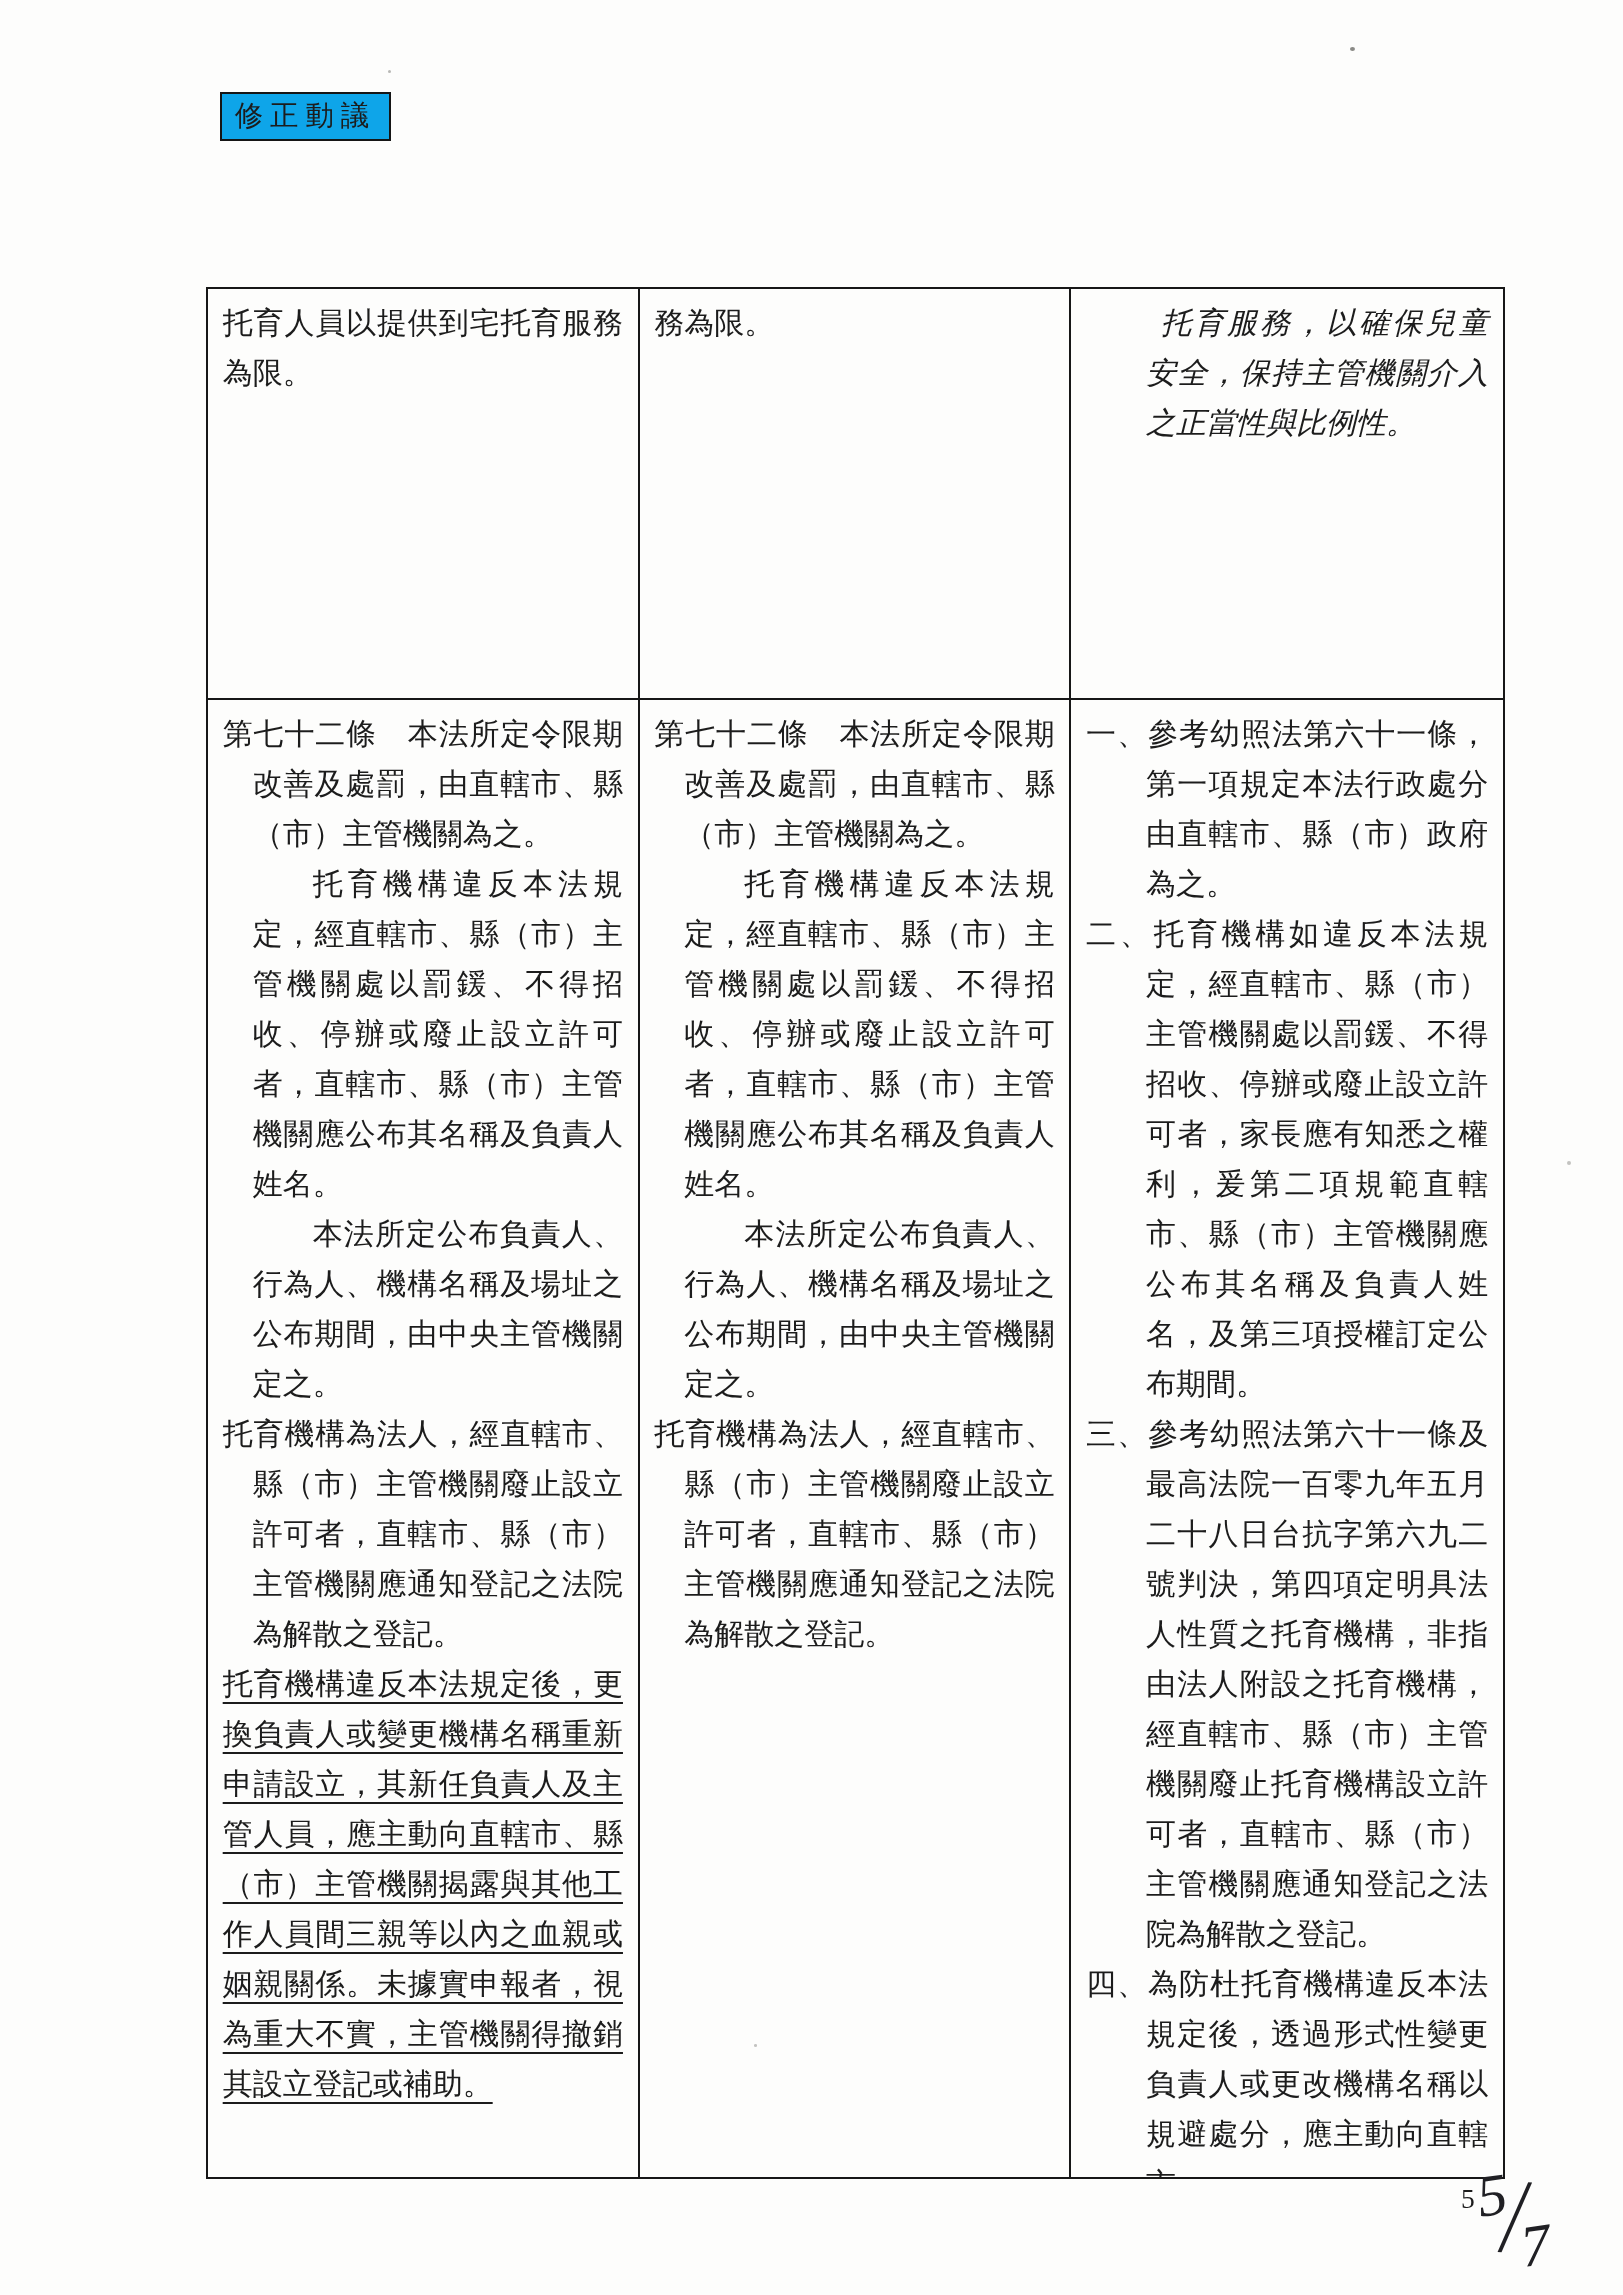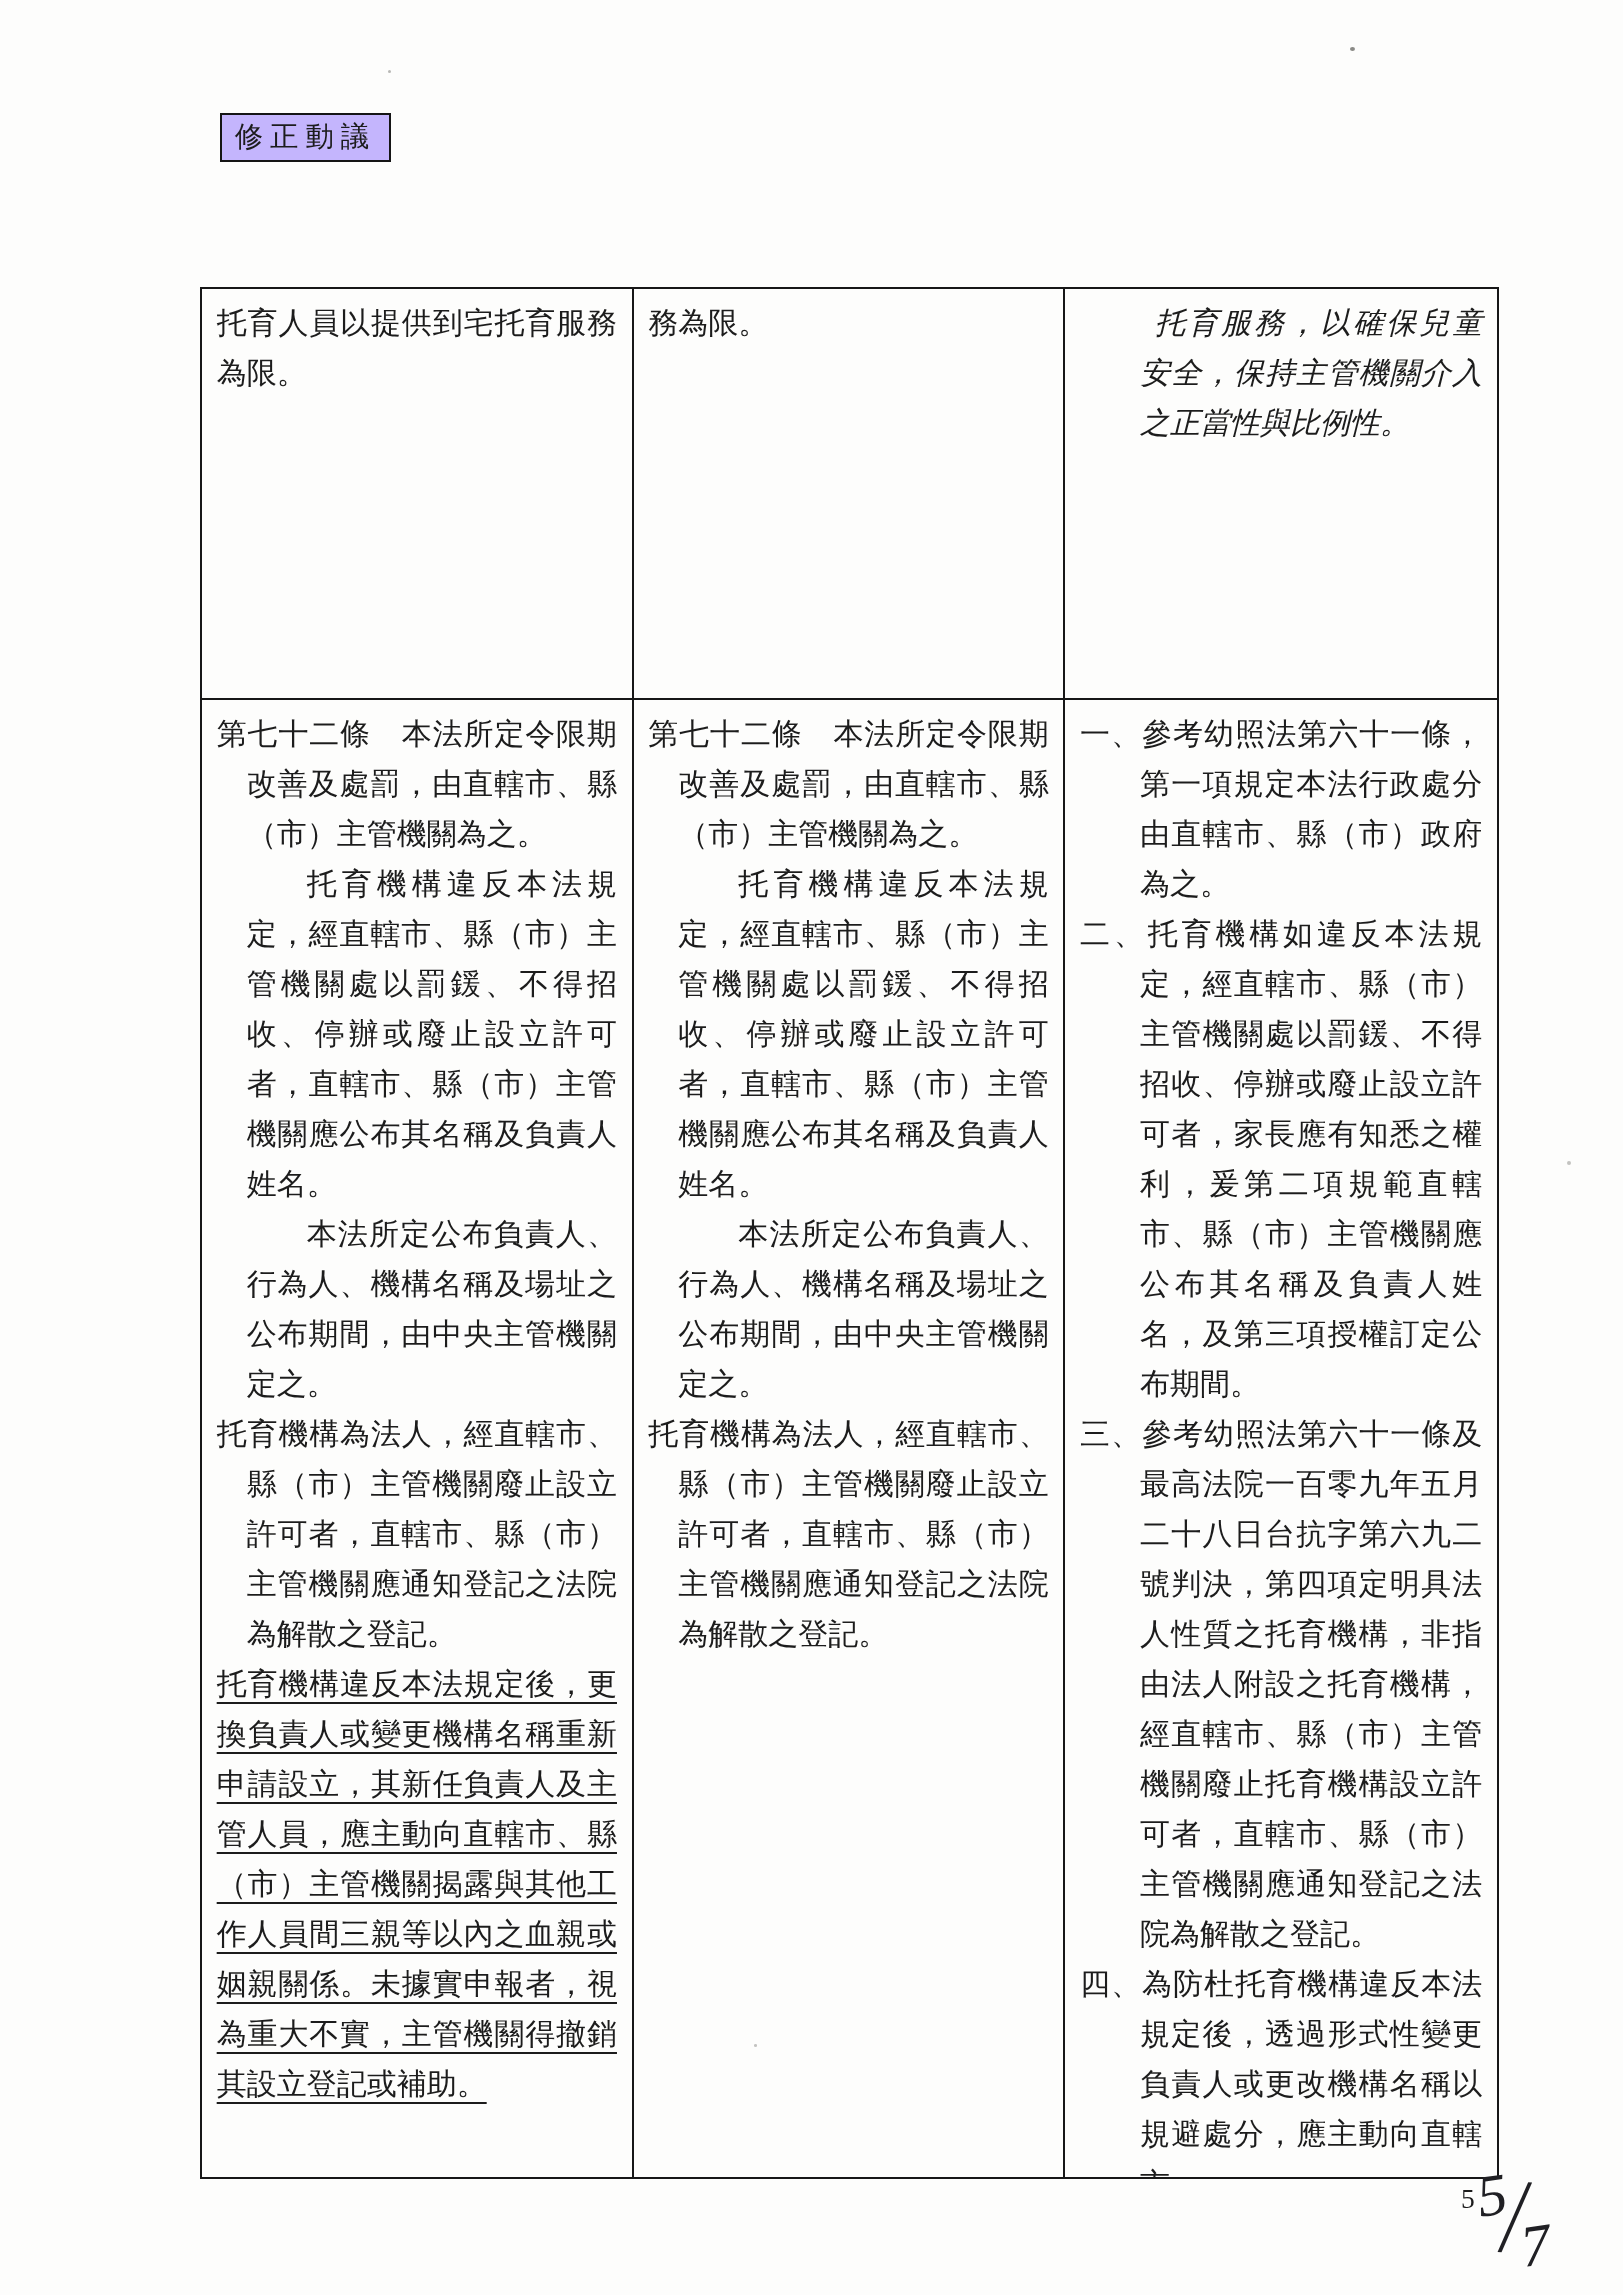--- a/index.html
+++ b/index.html
@@ -11,33 +11,33 @@
     background: #fdfdfc;
     font-family: "Liberation Serif", "DejaVu Serif", serif;
     color: #1c1c1c;
     overflow: hidden;
   }
 
   
   .corner-box {
     position: absolute;
     left: 220px;
-    top: 113px;
+    top: 92px;
     border: 2px solid #151515;
     padding: 5.9px 12.8px 7.8px 12.8px;
     font-size: 28.4px;
     letter-spacing: 6.9px;
     line-height: 1.1;
-    background: #c4b5fd;
+    background: #0ea5e9;
   }
 
   
   .doc-table {
     position: absolute;
-    left: 200px;
+    left: 206px;
     top: 287px;
     width: 1299px;
     height: 1892px;
     border: 2px solid #171717;
     display: grid;
     grid-template-columns: 1fr 1fr 1fr;
     grid-template-rows: 411px 1fr;
   }
   .cell {
     padding: 8.8px 14.7px 4.9px 14.7px;

